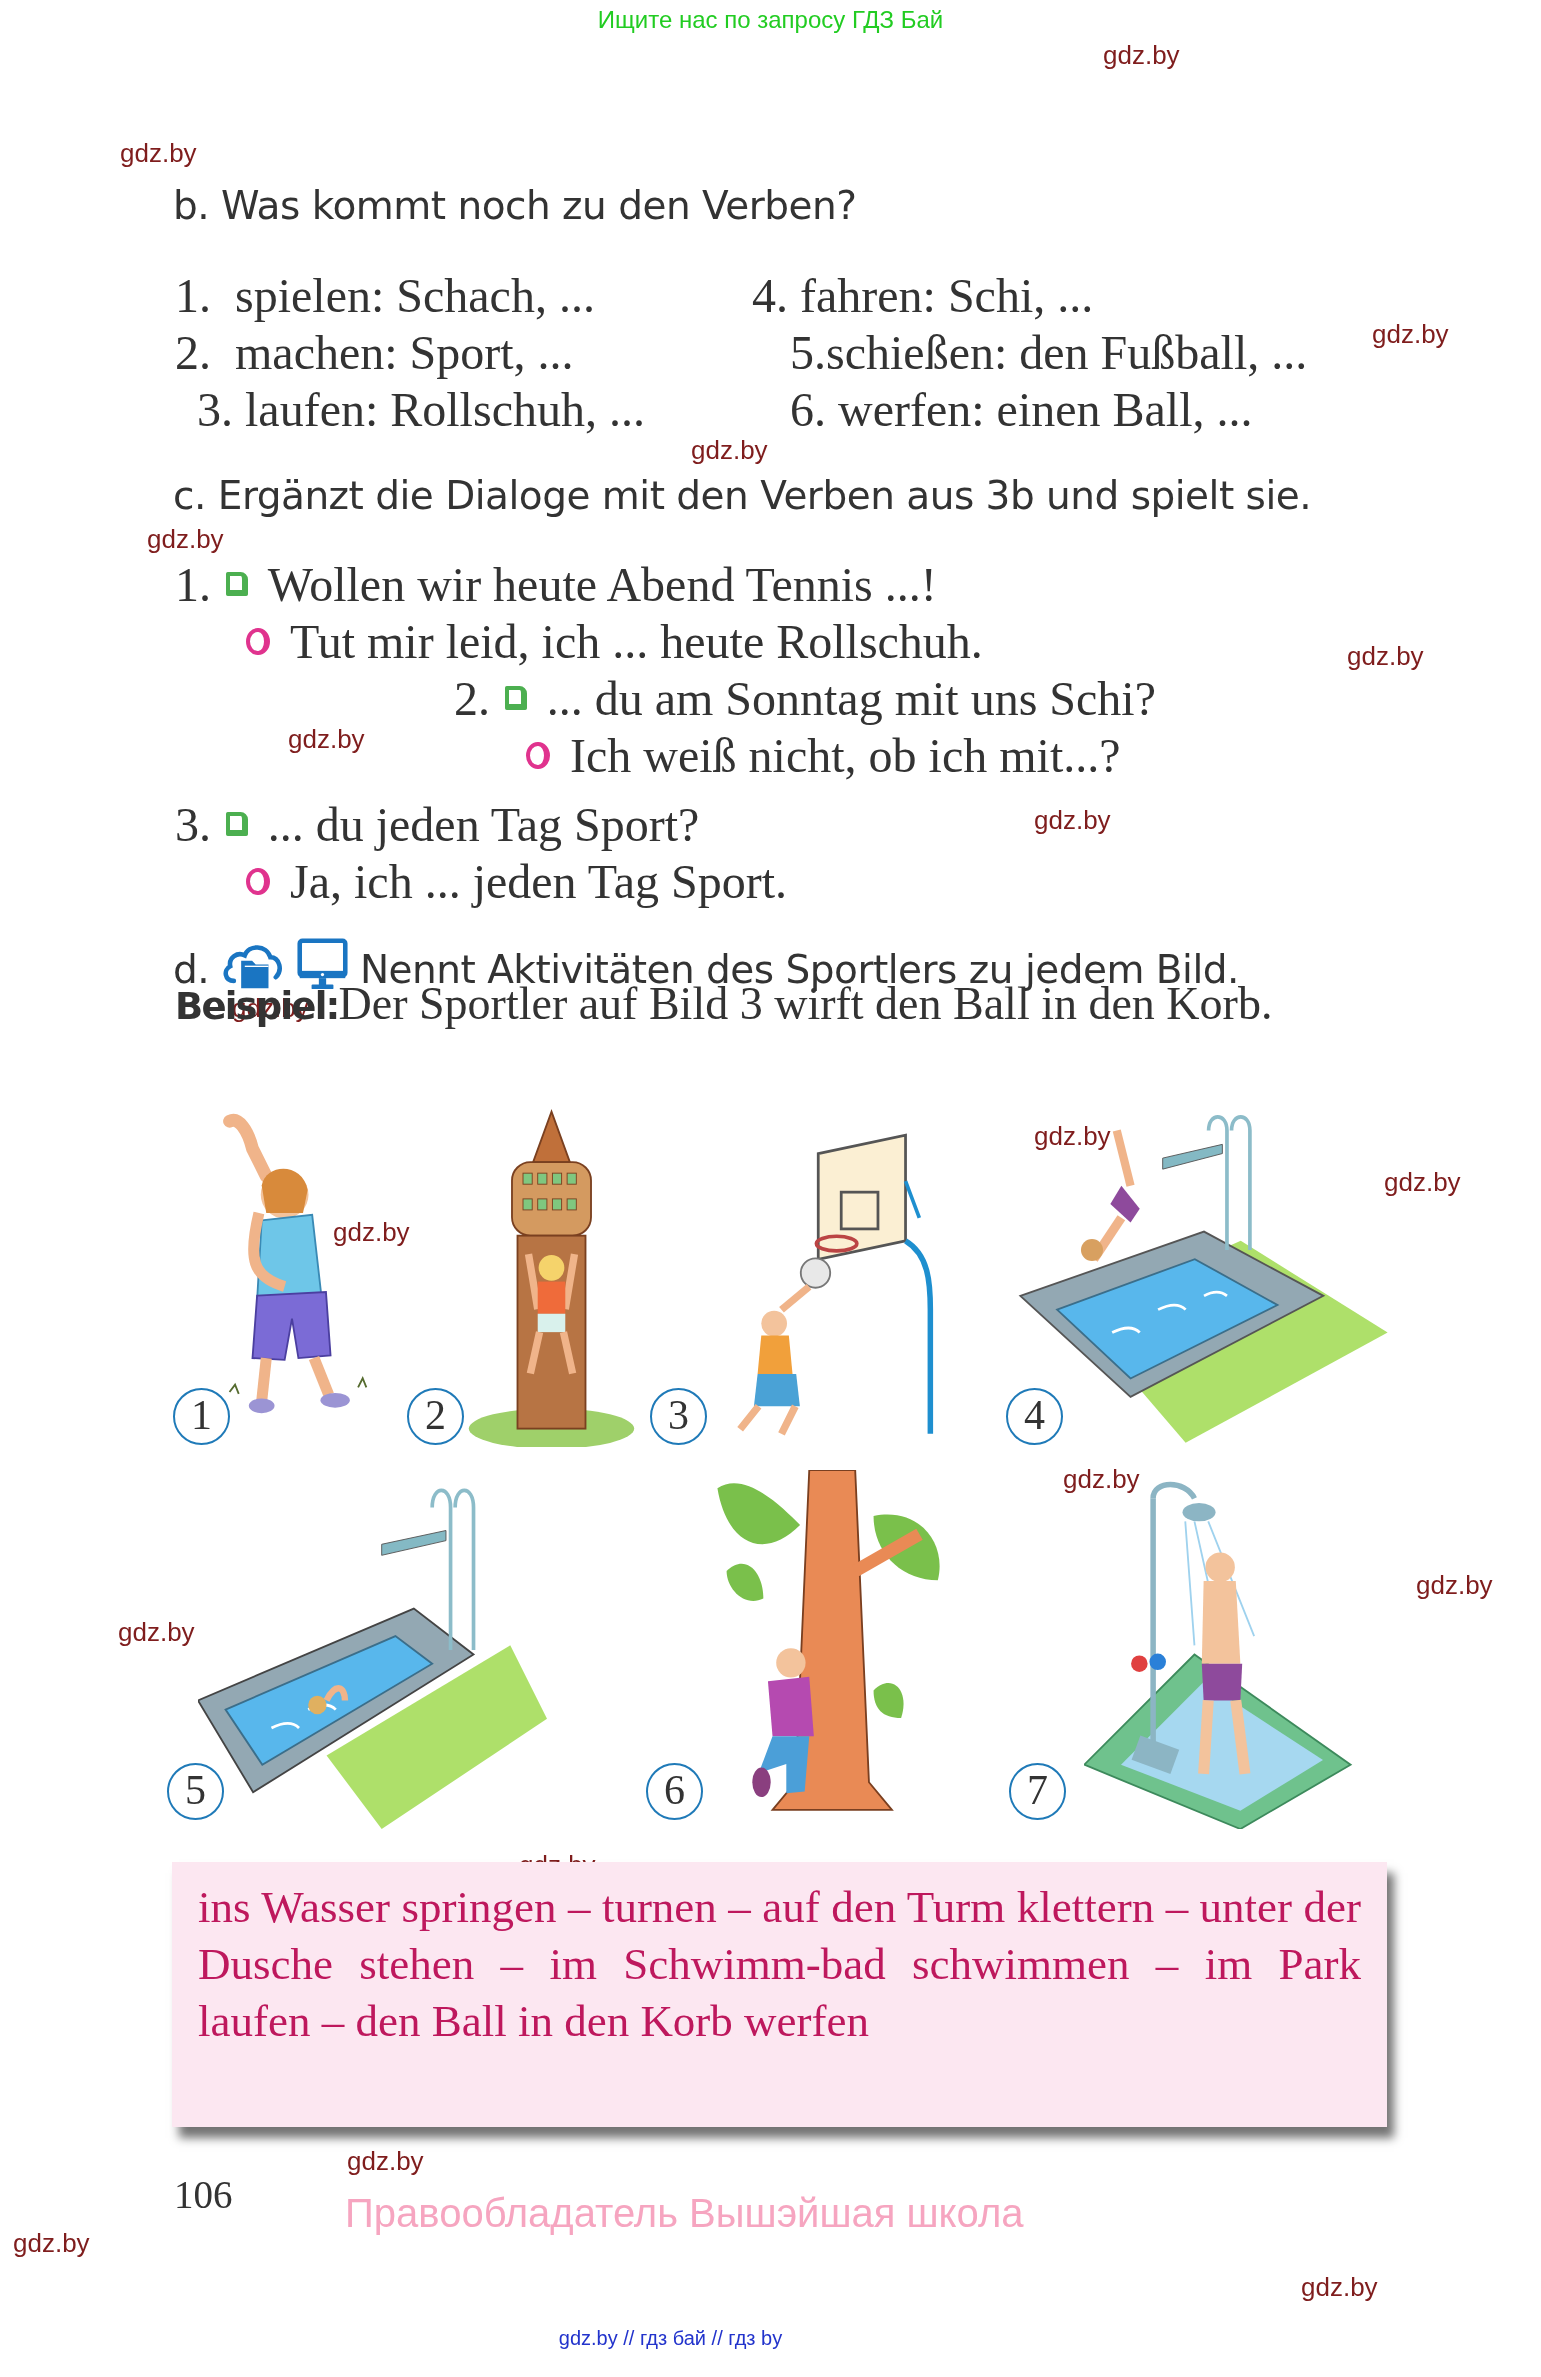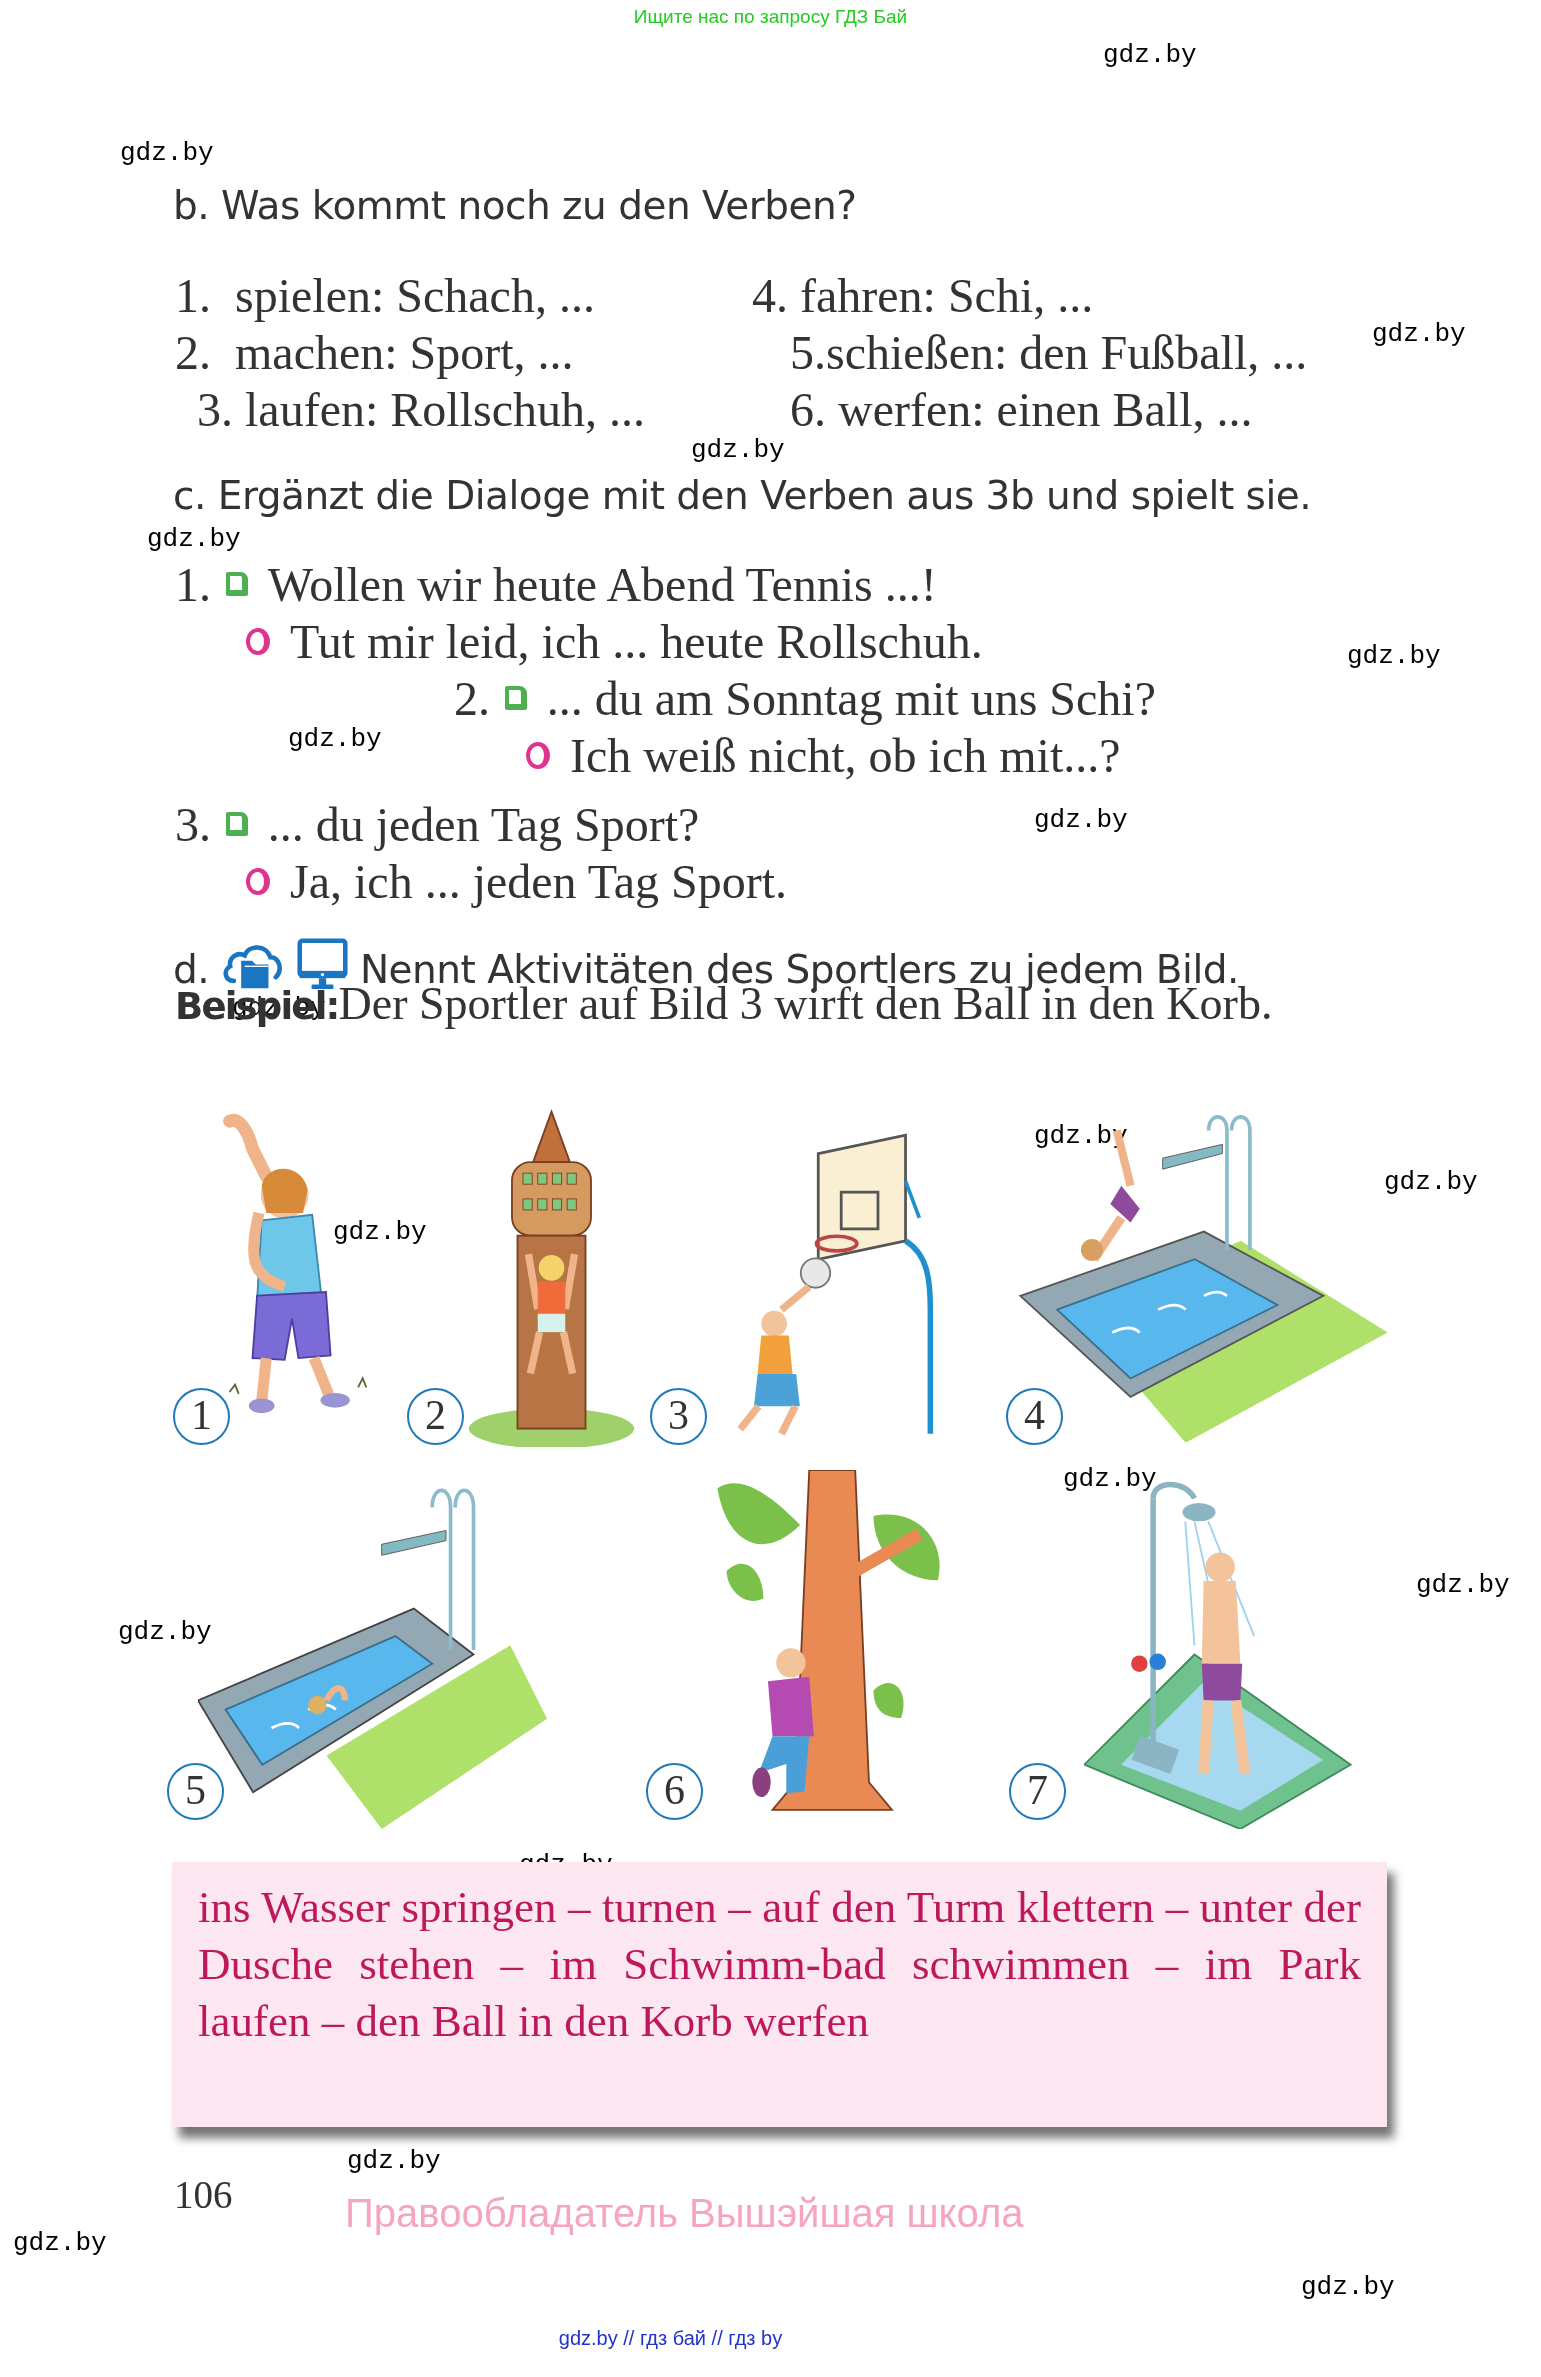--- a/index.html
+++ b/index.html
@@ -1,18 +1,18 @@
 <!DOCTYPE html>
 <html style="font-size:14.7px"><head>
 <meta charset="utf-8">
 <style>
   html, body { margin:0; padding:0; background:#ffffff; }
   body { width:1541px; height:2377px; position:relative; overflow:hidden; font-family:"DejaVu Serif", serif; color:#333333; }
-  .wm { position:absolute; font-family:Liberation Mono, monospace; font-size:26px; color:#000000; line-height:1; }
-  .top-search { position:absolute; top:5.5px; left:0; width:1541px; text-align:center; font-family:"Liberation Sans", sans-serif; font-size:19px; color:#22cc22; }
+  .wm { position:absolute; font-family:Liberation Sans, sans-serif; font-size:26px; color:#7f1d1d; line-height:1; }
+  .top-search { position:absolute; top:5.5px; left:0; width:1541px; text-align:center; font-family:"Liberation Sans", sans-serif; font-size:24px; color:#22cc22; }
   .heading { position:absolute; font-family:"DejaVu Sans", sans-serif; font-size:39px; color:#333; line-height:1; letter-spacing:-0.5px; white-space:nowrap; }
   .serif-line { position:absolute; font-family:"Liberation Serif", serif; font-size:48px; color:#333; line-height:1; white-space:nowrap; }
   .sq { display:inline-block; width:22px; height:24px; border:4.6px solid #4caf50; border-radius:1.8px 7.4px 1.8px 1.8px; border-right-width:6.4px; border-bottom-width:6.4px; box-sizing:border-box; vertical-align:middle; margin:0 20px 0 14.7px; position:relative; top:-5.5px; }
   .ci { display:inline-block; width:24px; height:27.6px; border:4.6px solid #e0338e; border-right-width:6.4px; border-radius:50%; box-sizing:border-box; vertical-align:middle; margin-right:20px; position:relative; top:-5.5px; }
   .badge { position:absolute; width:57px; height:57px; border:2.8px solid #1f7ab8; border-radius:50%; box-sizing:border-box; background:#fff; font-family:"Liberation Serif", serif; font-size:42px; color:#333; text-align:center; line-height:51px; }
   .pic { position:absolute; }
   .pinkbox { position:absolute; left:172px; top:1862px; width:1215px; height:265px; background:#fce7f1; box-shadow:7.4px 11px 9.2px rgba(0,0,0,0.55); }
   .pinkbox p { margin:0; position:absolute; left:26px; top:16.5px; width:1163px; font-family:"Liberation Serif", serif; font-size:45px; line-height:57px; color:#be185d; text-align:justify; }
   .pagenum { position:absolute; left:174px; top:2172px; font-family:"Liberation Serif", serif; font-size:39px; color:#333; }
   .rights { position:absolute; left:0; width:1387px; top:2191px; text-align:center; padding-right:18.4px; box-sizing:border-box; font-family:"Liberation Sans", sans-serif; font-size:40px; color:#f6a5c0; }

